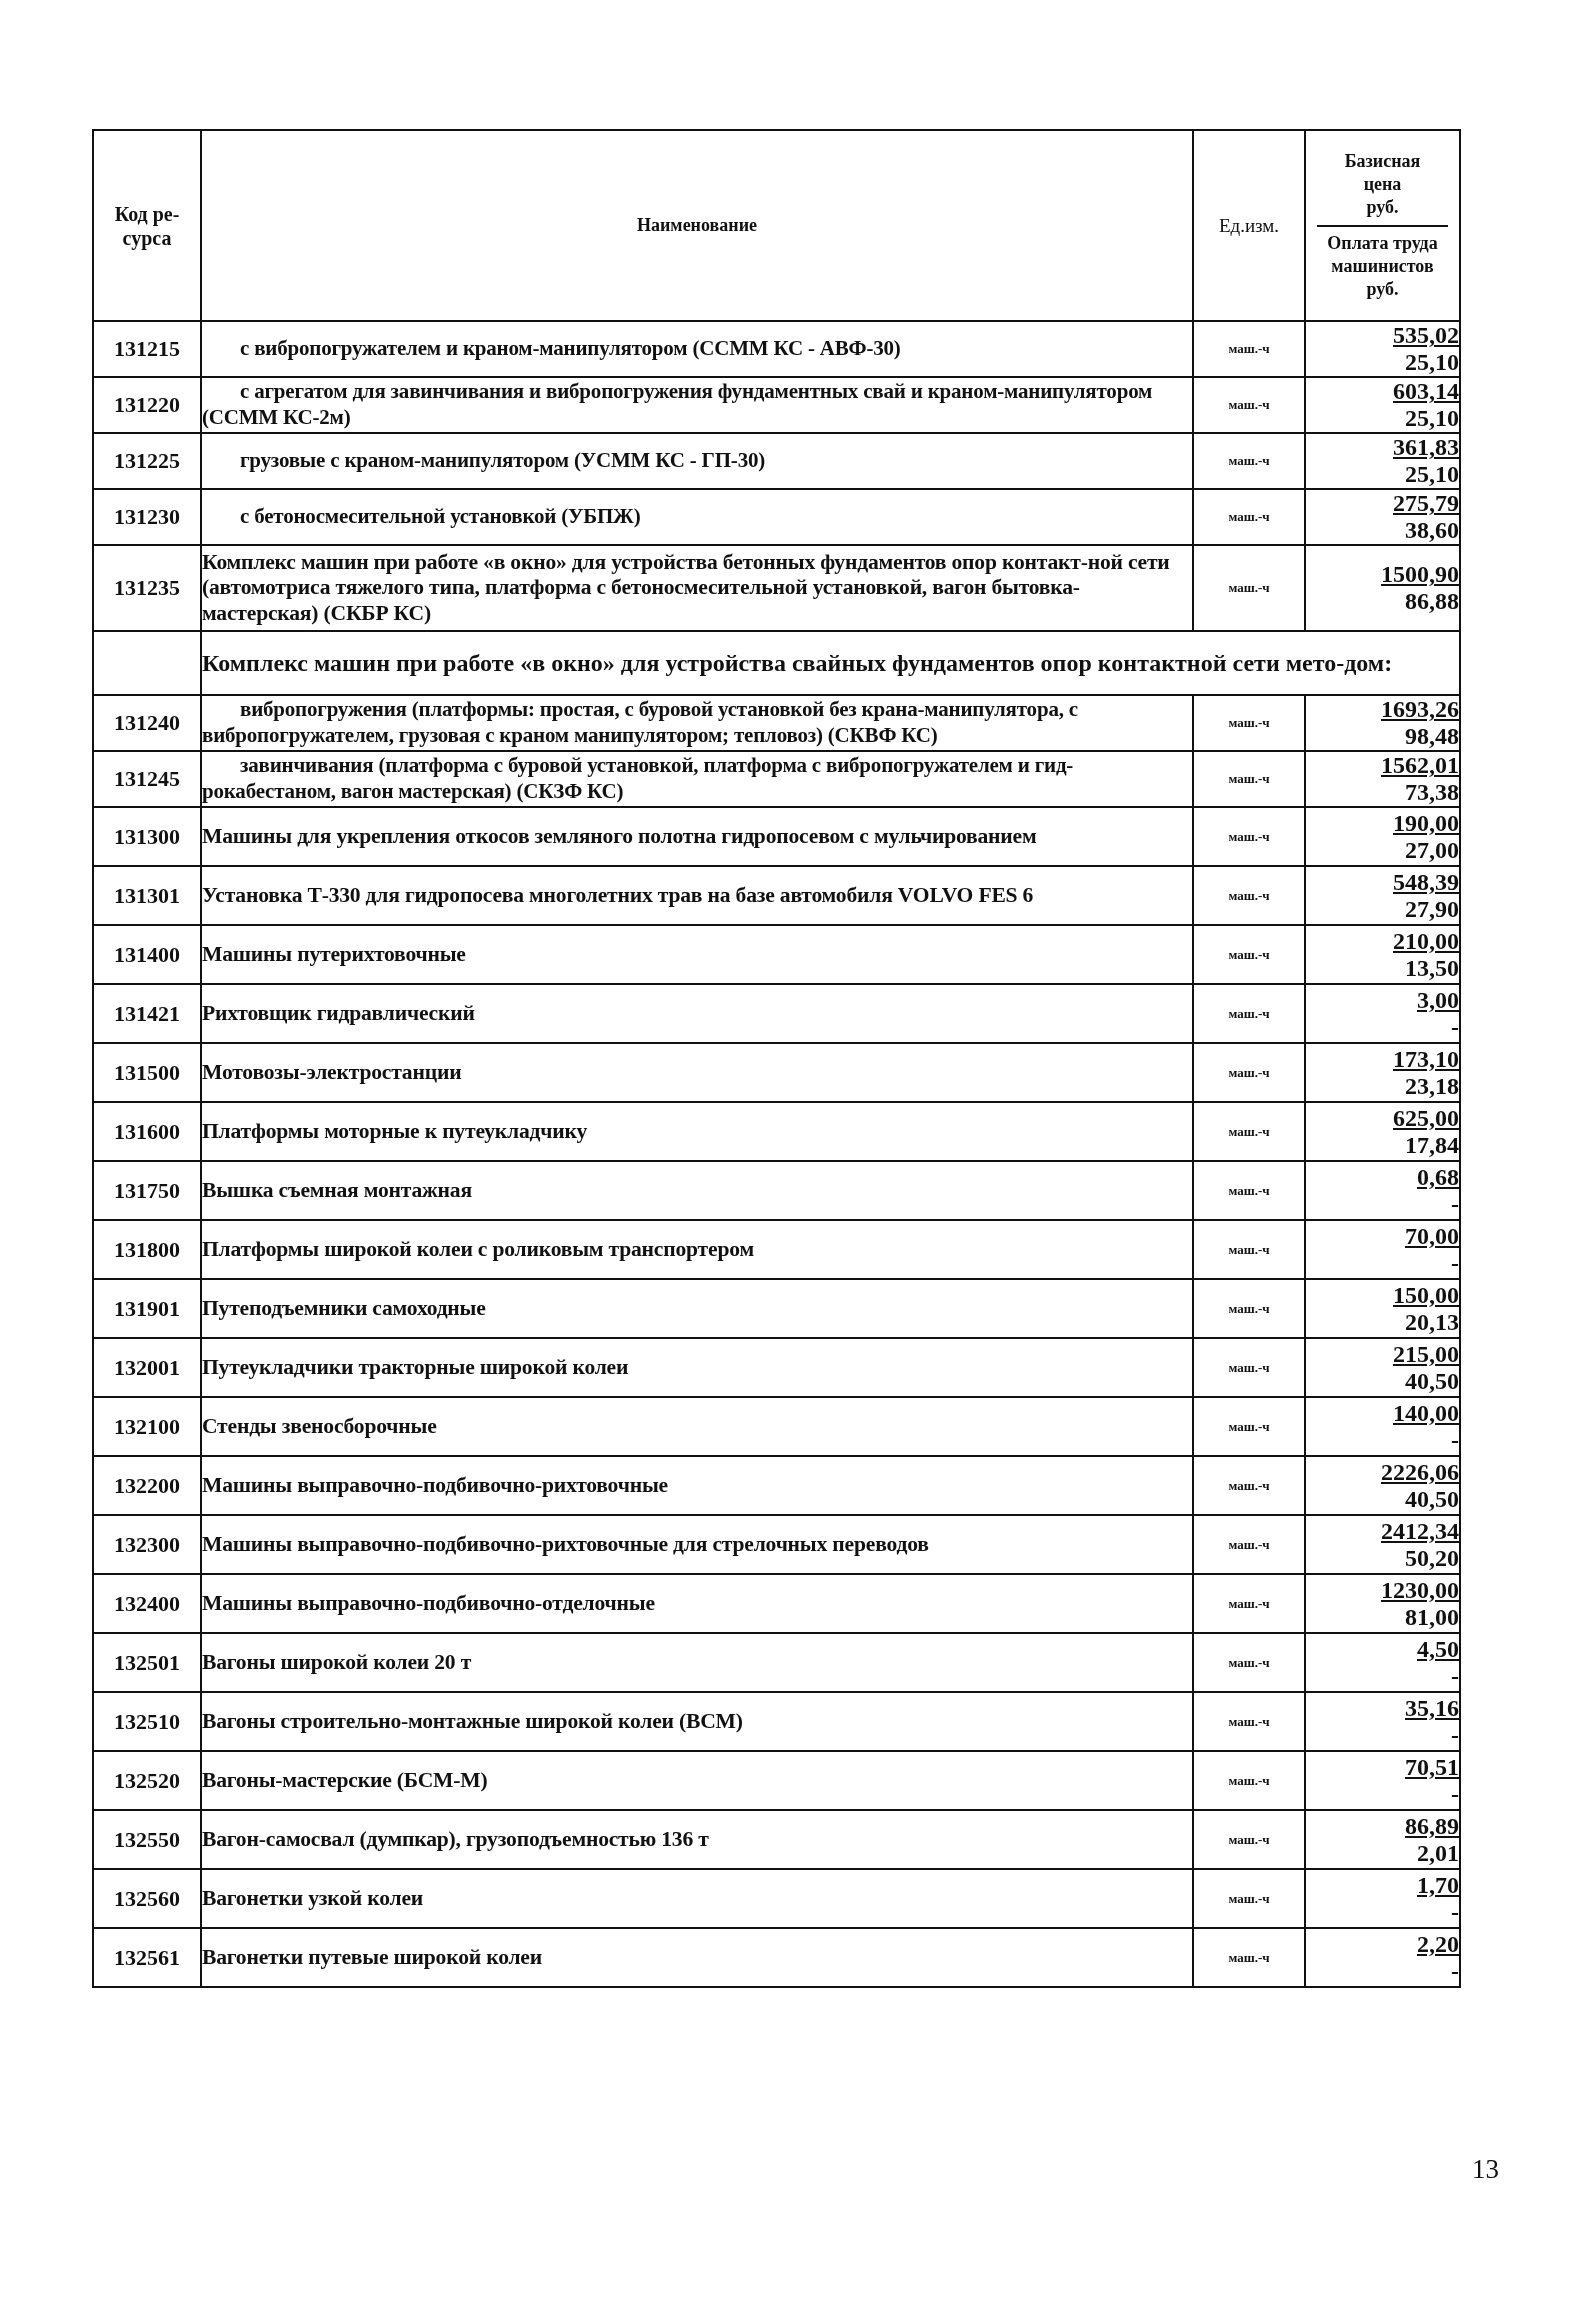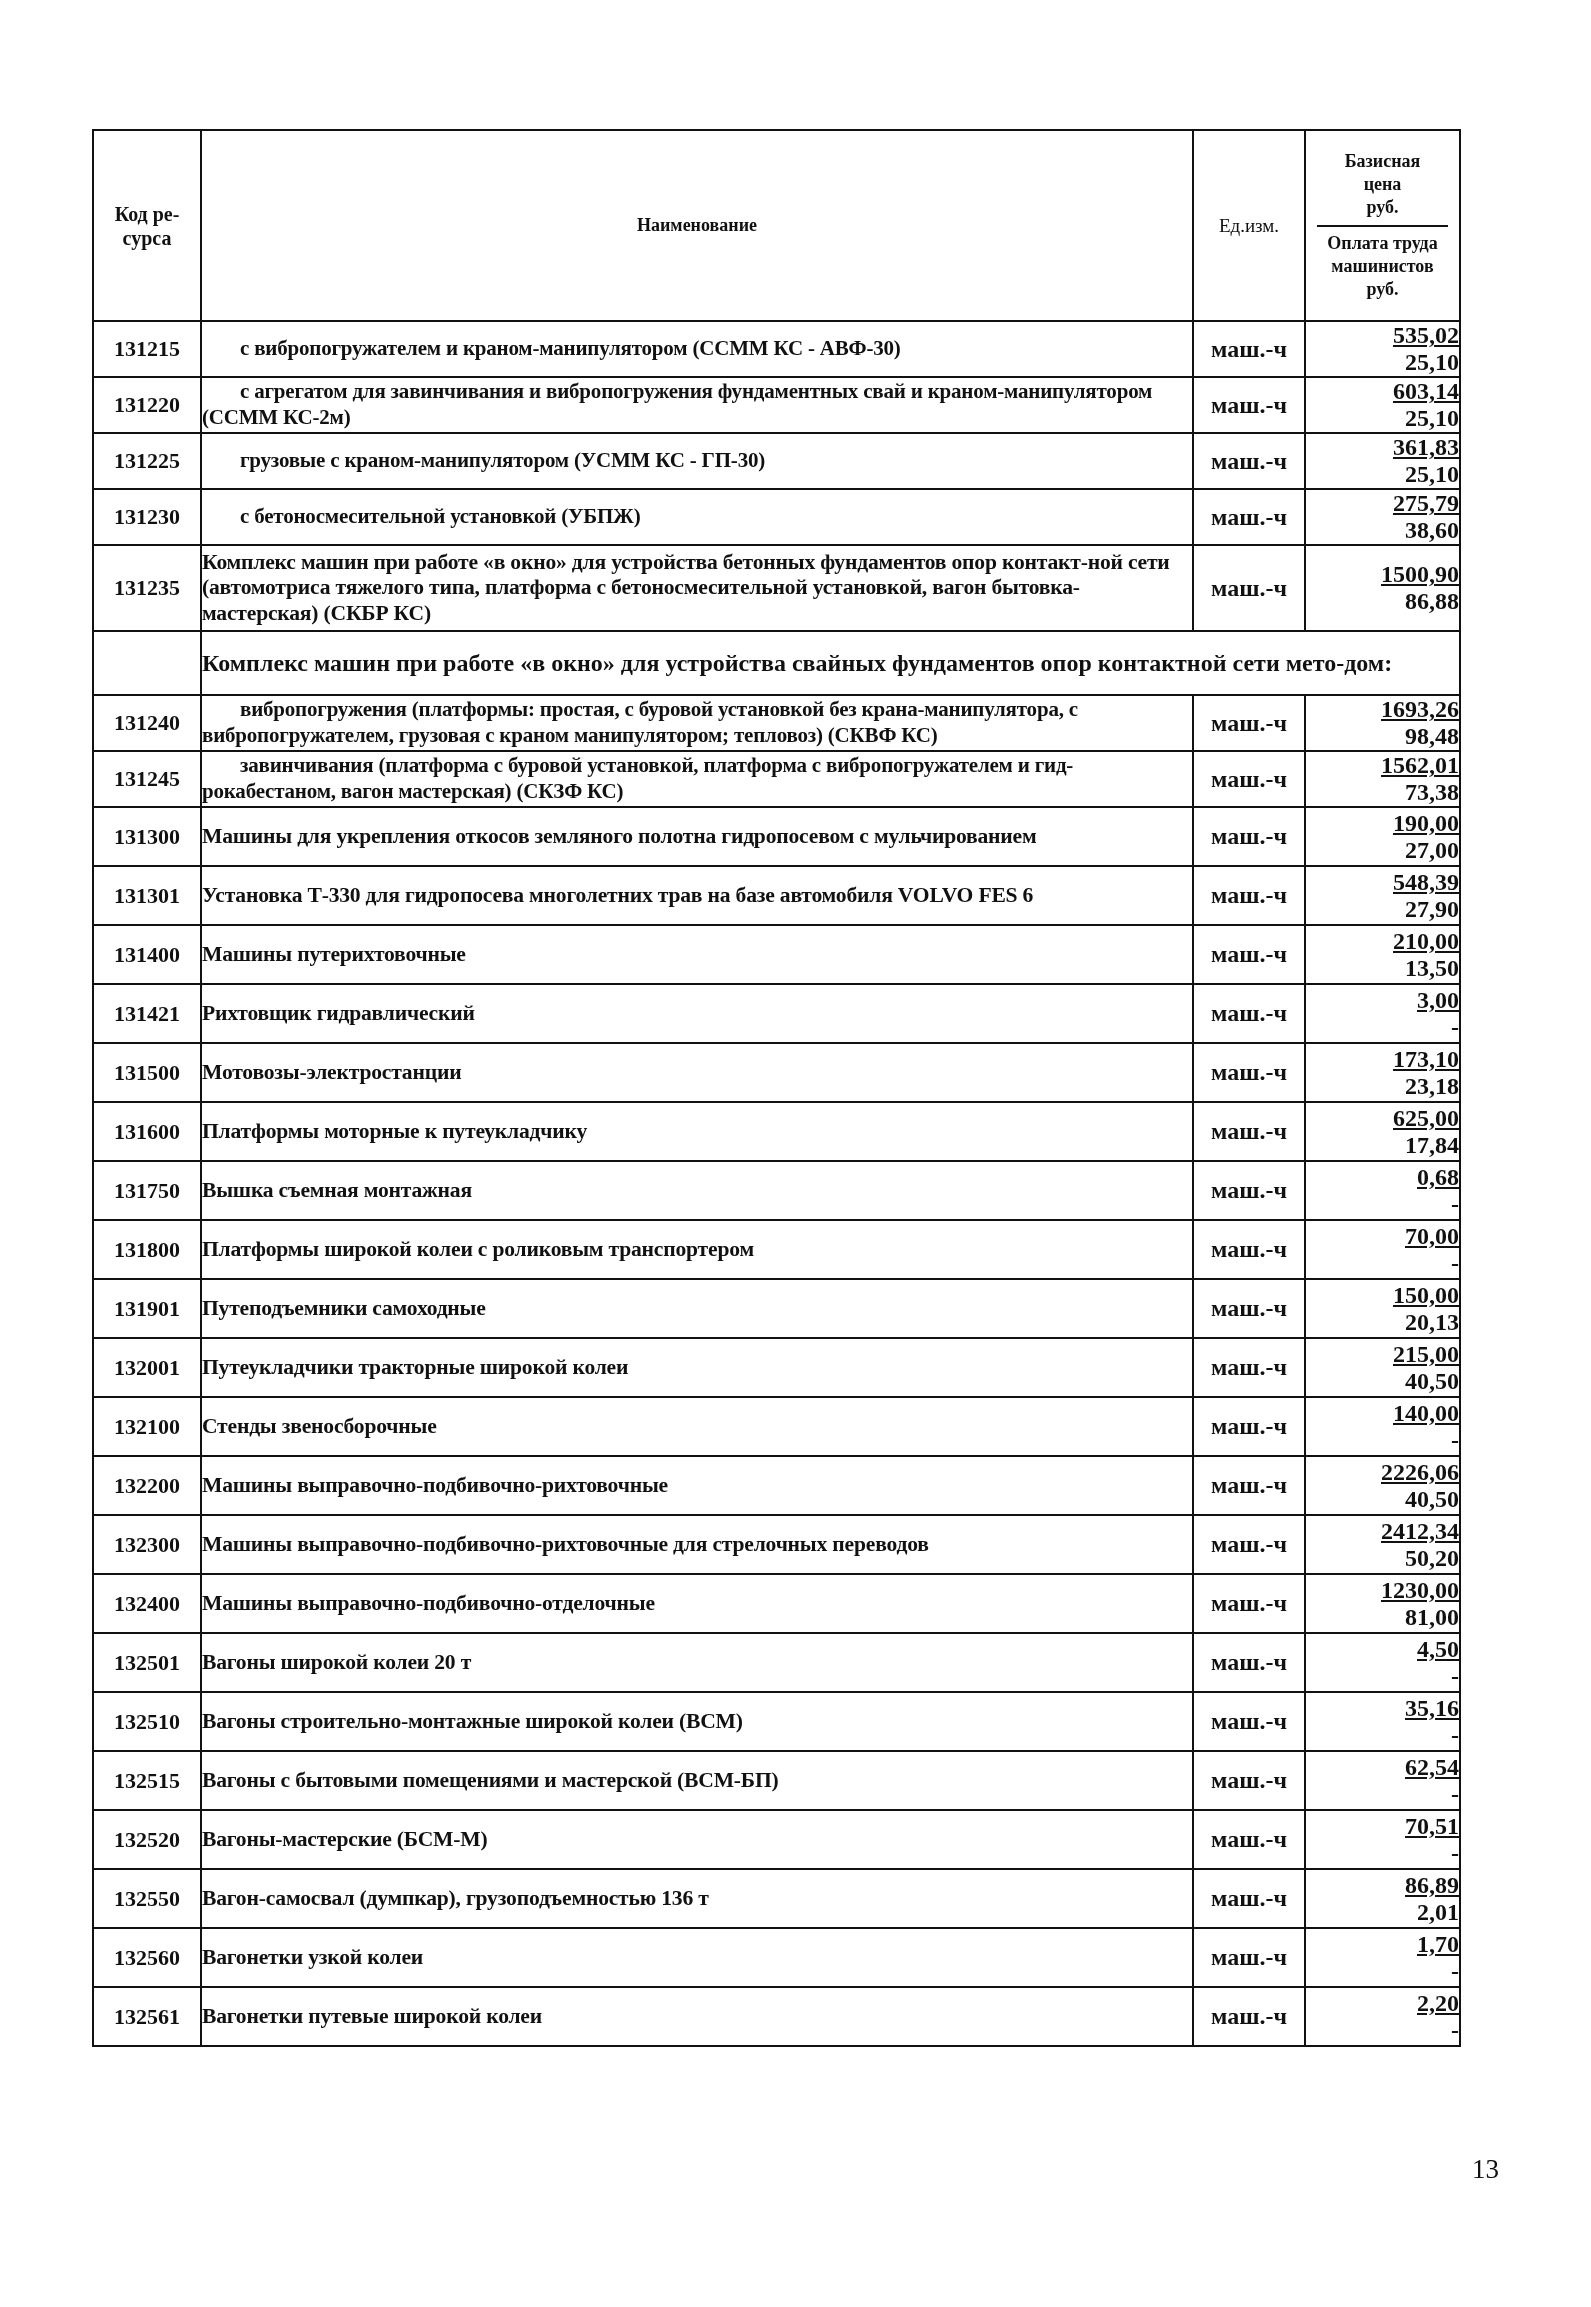--- a/index.html
+++ b/index.html
@@ -16,21 +16,21 @@
   thead th { height:189px; font-weight:bold; font-size:18px; line-height:23px; text-align:center;margin-top:44px; }
   thead th.h-code { font-size:20px; line-height:24px; }
   thead th.h-unit { font-weight:normal; font-size:19px; }
   .h-price-top { padding:0 4px 5.4px; }
   .h-price-rule { border-top:2px solid #111; margin:0 10.8px; }
   .h-price-bot { padding:5.4px 4px 0; font-weight:bold; }
   tbody tr { height:59px; }
   td.code { text-align:center; font-size:22px; font-weight:bold; }
   td.name { font-size:21.6px; line-height:25.6px; padding:1.3px 2.7px; font-weight:bold; letter-spacing:-0.2px; }
   td.name.indent .t { display:block; text-indent:38px; }
-  td.unit { text-align:center; font-size:24px; font-weight:bold; }
+  td.unit { text-align:center; font-size:13px; font-weight:bold; }
   td.price { text-align:right; padding:1.3px 2.7px 1.3px 2.7px; font-size:24px; line-height:27px; font-weight:bold; }
   td.price .base { display:block; }
   td.price .base span { text-decoration:underline; text-decoration-thickness:2px; text-underline-offset:2px; }
   td.price .labor { display:block; }
   tr.tall { height:86px; }
   tr.group { height:64px; }
   td.group-cell { font-size:24px; line-height:32px; padding:2.7px 2.7px; font-weight:bold; }
   tr.two { height:49px; }
   tr.two td.name { font-size:21px; line-height:25.6px; }
   .page-num { position:absolute; left:1472px; top:2154px; font-size:27px; }
@@ -296,29 +296,20 @@
       <tr>
           <td class="code">132510</td>
           <td class="name"><span class="t">Вагоны строительно-монтажные широкой колеи (ВСМ)</span></td>
           <td class="unit">маш.-ч</td>
           <td class="price">
             <span class="base"><span>35,16</span></span>
             <span class="labor">-</span>
           </td>
         </tr>
       <tr>
-          <td class="code">132515</td>
-          <td class="name"><span class="t">Вагоны с бытовыми помещениями и мастерской (ВСМ-БП)</span></td>
-          <td class="unit">маш.-ч</td>
-          <td class="price">
-            <span class="base"><span>62,54</span></span>
-            <span class="labor">-</span>
-          </td>
-        </tr>
-      <tr>
           <td class="code">132520</td>
           <td class="name"><span class="t">Вагоны-мастерские (БСМ-М)</span></td>
           <td class="unit">маш.-ч</td>
           <td class="price">
             <span class="base"><span>70,51</span></span>
             <span class="labor">-</span>
           </td>
         </tr>
       <tr>
           <td class="code">132550</td>

